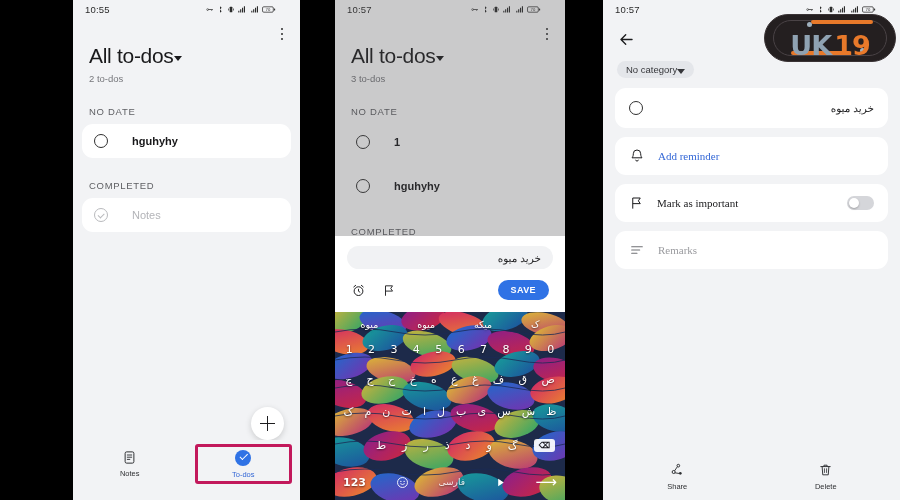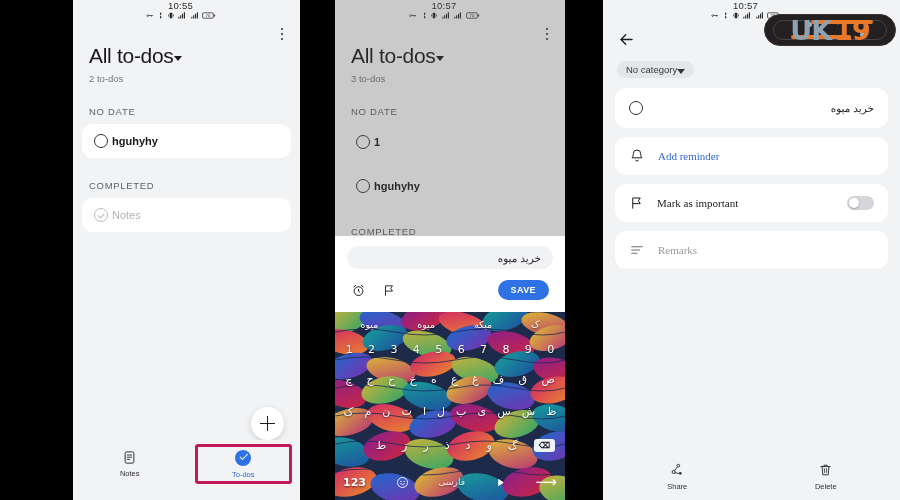--- a/index.html
+++ b/index.html
@@ -13,21 +13,21 @@
 
   .panel { position: absolute; top: 0; height: 500px; overflow: hidden; }
   #panel-1 { left: 73px; width: 227px; background: #f2f3f5; }
   #panel-2 { left: 335px; width: 230px; background: #ffffff; }
   #panel-3 { left: 603px; width: 297px; background: #f2f3f5; }
 
   
   .statusbar {
     height: 18px; display: flex; align-items: center;
     justify-content: space-between; padding: 0 24px 0 12px;
-    font-size: 9px; color: #2b2b2b; letter-spacing: .2px; flex-direction: column;
+    font-size: 9px; color: #2b2b2b; letter-spacing: .2px;
   }
   .statusbar .clock { font-size: 9.5px; }
   .sysicons { display: flex; align-items: center; gap: 2.5px; }
   .sysicons svg { display: block; }
 
   
   .kebab { position: absolute; right: 10px; top: 24px; width: 16px; height: 20px;
            display: flex; flex-direction: column; align-items: center;
            justify-content: center; gap: 2.5px; }
   .kebab i { width: 2.6px; height: 2.6px; border-radius: 50%; background: #2c2c2c; display:block; }
@@ -36,21 +36,21 @@
   .big-title { font-size: 21px; font-weight: 400; color: #19191b; letter-spacing: -.3px;
                display: flex; align-items: center; gap: 0; }
   .caret { width:0;height:0;border-left:4.5px solid transparent;border-right:4.5px solid transparent;
            border-top:5.5px solid #19191b; margin-top: 4px; }
   .sub-count { font-size: 9.5px; color: #76777b; margin-top: 5px; }
 
   .section-label { font-size: 9.5px; color: #5e5f63; letter-spacing: .7px;
                    padding: 0 16px; margin-top: 22px; margin-bottom: 7px; }
 
   .card { background:#fff; border-radius: 11px; margin: 0 9px 8px 9px;
-          height: 34px; display: flex; align-items: center; padding: 0 12px; gap: 4px; }
+          height: 34px; display: flex; align-items: center; padding: 0 12px; gap: 24px; }
   .card.tall { height: 36px; }
   .circle { width: 14px; height: 14px; border-radius: 50%;
             border: 1.4px solid #303030; flex: none; }
   .circle.done { border-color: #b9babd; position: relative; }
   .circle.done:after {
     content:''; position:absolute; left:3px; top:4px; width:5px; height:2.6px;
     border-left:1.3px solid #b9babd; border-bottom:1.3px solid #b9babd;
     transform: rotate(-45deg);
   }
   .item-text { font-size: 11px; color: #18181a; font-weight: 600; }
@@ -127,23 +127,23 @@
   .toggle:after { content:''; position:absolute; left:2px; top:2px; width:10px; height:10px;
             border-radius:50%; background:#fff; box-shadow:0 1px 2px rgba(0,0,0,.25); }
 
   .p3bottom { position:absolute; left:0; bottom:0; width:100%; height:48px;
               background:#f2f3f5; display:flex; }
   .p3btn { flex:1; display:flex; flex-direction:column; align-items:center;
            justify-content:center; gap:4px; }
   .p3btn .lbl { font-size: 7.5px; color: #2f3033; }
 
   
-  .logo { position:absolute; right: 4px; top: 14px; width: 132px; height: 32px;
+  .logo { position:absolute; right: 4px; top: 14px; width: 132px; height: 48px;
           border-radius: 24px; background:#241f20; border: 1.5px solid #3a3335;
-          display:flex; align-items:center; justify-content:center; overflow:hidden; }
+          display:flex; align-items:flex-end; justify-content:center; overflow:hidden; }
   .logo .bar-t { position:absolute; top:5px; left: 46px; width: 62px; height: 4px;
                  background:#e8792a; border-radius:2px; }
   .logo .bar-b { position:absolute; bottom:6px; left: 26px; width: 60px; height: 4px;
                  background:#e8792a; border-radius:2px; }
   .logo .ring { position:absolute; inset:5px 8px; border-radius:20px;
                 border:1.5px solid #4a4346; }
   .logo .dot-l { position:absolute; top:7px; left:42px; width:5px;height:5px;
                  border-radius:50%; background:#9fb0bd; }
   .logo .dot-r { position:absolute; bottom:8px; right:30px; width:5px;height:5px;
                  border-radius:50%; background:#9fb0bd; }

